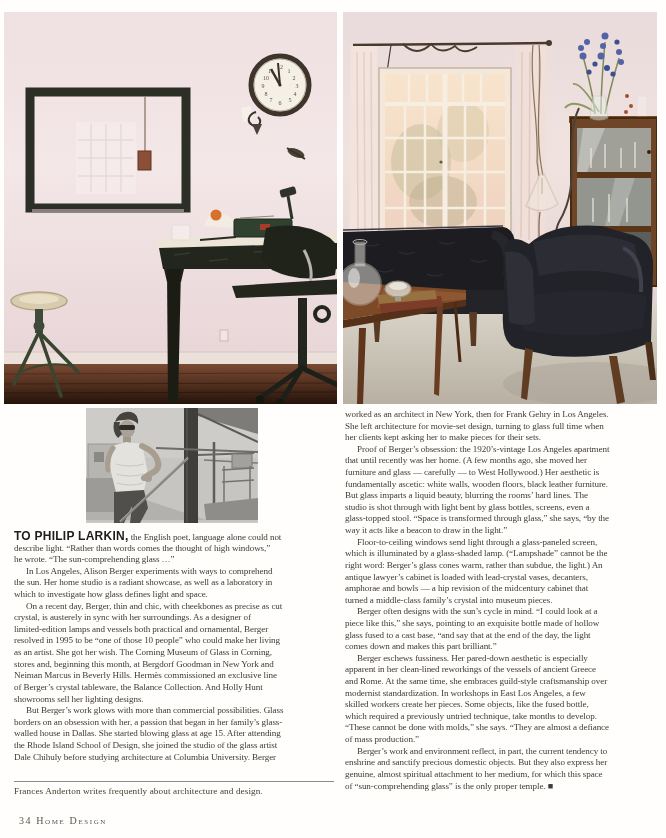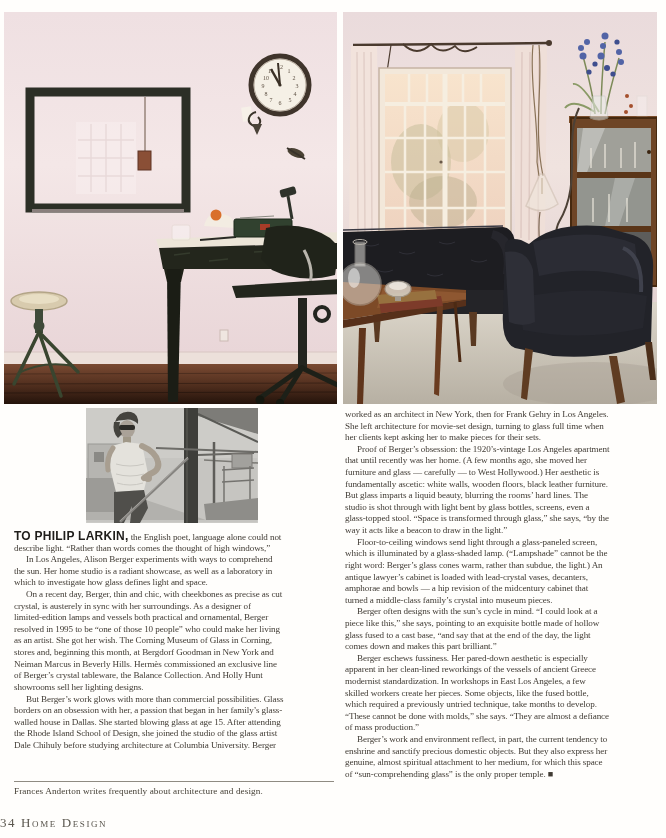--- a/index.html
+++ b/index.html
@@ -12,22 +12,22 @@
   .col-right{left:345px;top:409px;width:318px;}
   .tline{white-space:nowrap;height:11.62px;line-height:11.62px;font-size:9.1px;
          letter-spacing:-0.1px;color:#403b34;}
   .leadin{font-family:"Liberation Sans",sans-serif;font-weight:bold;font-size:12px;
           letter-spacing:0.25px;color:#1f1d1a;}
   .para.indent .tline:first-child{text-indent:12px;}
   .credit-rule{position:absolute;left:14px;top:781px;width:320px;border:none;
                border-top:1px solid #8f8b82;margin:0;}
   .credit{position:absolute;left:14px;top:786px;font-size:9.2px;
           letter-spacing:0.1px;color:#474238;}
-  .folio{position:absolute;left:0;top:815px;font-variant:small-caps;
-         letter-spacing:1.6px;font-size:13px;color:#5a564e;}
+  .folio{position:absolute;left:19px;top:815px;font-variant:small-caps;
+         letter-spacing:1.6px;font-size:10px;color:#5a564e;}
 </style>
 </head>
 <body>
 
 <div class="page">
 
   <figure class="photo" style="left:4px;top:12px;width:333px;height:392px;">
     <svg width="333" height="392" viewBox="0 0 333 392">
       <defs>
         <linearGradient id="lw" x1="0" y1="0" x2="0" y2="1">
@@ -369,20 +369,21 @@
         <line x1="102" y1="49" x2="34" y2="113" stroke="#a3a19d" stroke-width="1"></line>
       </g>
     </svg>
   </figure>
 
   <div class="col col-left">
     <div class="para">
       <div class="tline"><b class="leadin">TO PHILIP LARKIN,</b> <span>the English poet, language alone could not</span></div>
       <div>
           <div class="tline">describe light. “Rather than words comes the thought of high windows,”</div>
+          <div class="tline">he wrote. “The sun-comprehending glass …”</div>
         </div>
     </div>
     <div class="para indent">
         <div class="tline">In Los Angeles, Alison Berger experiments with ways to comprehend</div>
         <div class="tline">the sun. Her home studio is a radiant showcase, as well as a laboratory in</div>
         <div class="tline">which to investigate how glass defines light and space.</div>
       </div>
     <div class="para indent">
         <div class="tline">On a recent day, Berger, thin and chic, with cheekbones as precise as cut</div>
         <div class="tline">crystal, is austerely in sync with her surroundings. As a designer of</div>
@@ -429,20 +430,21 @@
       </div>
     <div class="para indent">
         <div class="tline">Berger often designs with the sun’s cycle in mind. “I could look at a</div>
         <div class="tline">piece like this,” she says, pointing to an exquisite bottle made of hollow</div>
         <div class="tline">glass fused to a cast base, “and say that at the end of the day, the light</div>
         <div class="tline">comes down and makes this part brilliant.”</div>
       </div>
     <div class="para indent">
         <div class="tline">Berger eschews fussiness. Her pared-down aesthetic is especially</div>
         <div class="tline">apparent in her clean-lined reworkings of the vessels of ancient Greece</div>
+        <div class="tline">and Rome. At the same time, she embraces guild-style craftsmanship over</div>
         <div class="tline">modernist standardization. In workshops in East Los Angeles, a few</div>
         <div class="tline">skilled workers create her pieces. Some objects, like the fused bottle,</div>
         <div class="tline">which required a previously untried technique, take months to develop.</div>
         <div class="tline">“These cannot be done with molds,” she says. “They are almost a defiance</div>
         <div class="tline">of mass production.”</div>
       </div>
     <div class="para indent">
         <div class="tline">Berger’s work and environment reflect, in part, the current tendency to</div>
         <div class="tline">enshrine and sanctify precious domestic objects. But they also express her</div>
         <div class="tline">genuine, almost spiritual attachment to her medium, for which this space</div>

